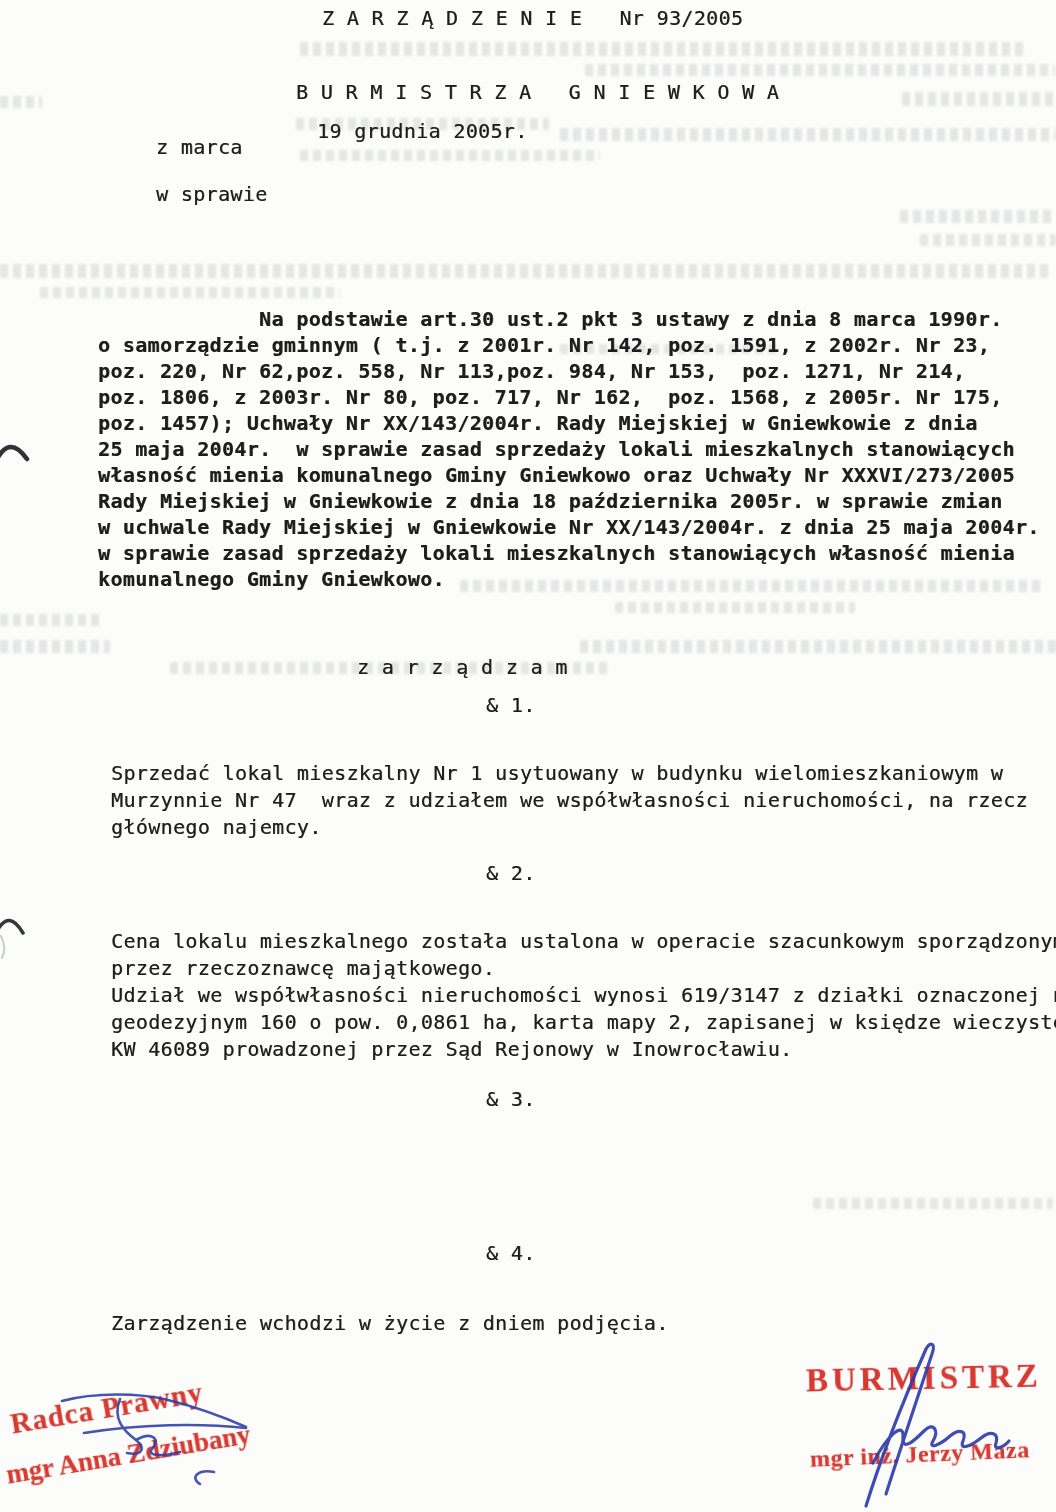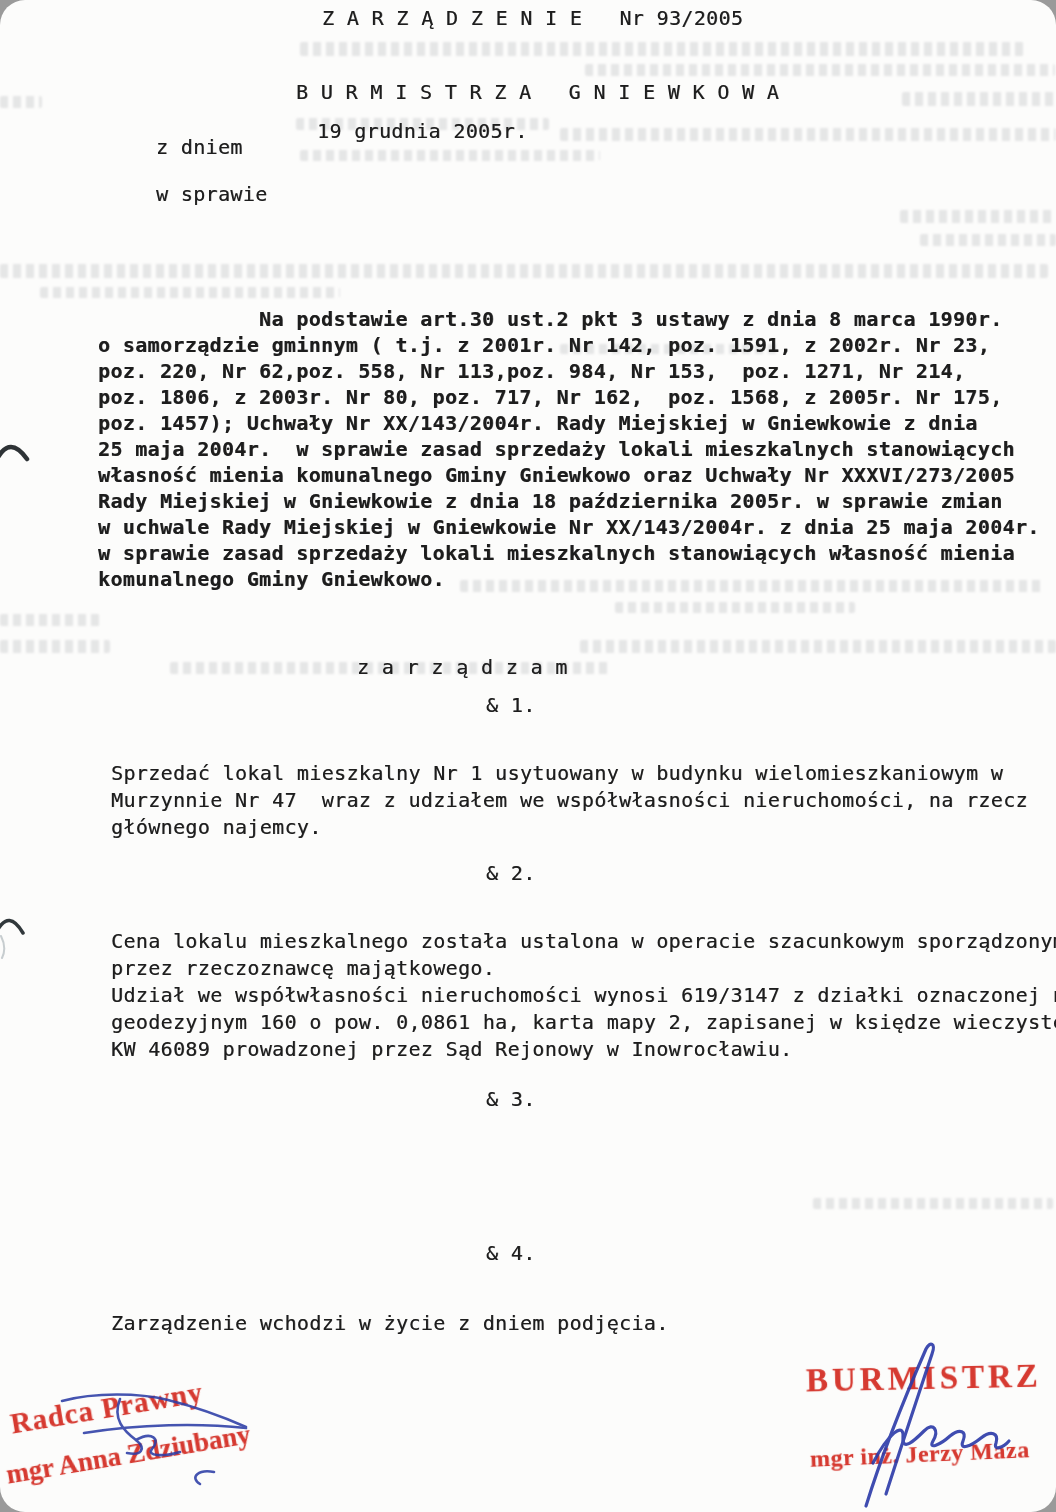--- a/index.html
+++ b/index.html
@@ -1,20 +1,19 @@
 <!DOCTYPE html>
 <html><head>
 <meta charset="utf-8">
 <style>
   html,body{margin:0;padding:0;background:#9a9a9a;}
   .page{
     position:relative;width:1056px;height:1512px;margin:0 auto;
     background:#fcfcfb;overflow:hidden;
     font-family:"DejaVu Sans Mono",monospace;
-    border-radius:25px;
   }
   .mono{
     position:absolute;font-size:20px;line-height:26px;letter-spacing:.35px;
     color:#1d1d1d;white-space:pre;
     text-shadow:.45px 0 0 rgba(25,25,25,.6);
   }
   .lh27{line-height:27px;}
   .bleed{
     position:absolute;border-radius:2px;opacity:.5;filter:blur(1px);
     background:repeating-linear-gradient(90deg,rgba(170,172,174,.55) 0 8px,rgba(255,255,255,0) 8px 13px);
@@ -51,21 +50,21 @@
   <div class="bleed" style="left:615px;top:602px;width:240px;height:11px;"></div>
   <div class="bleed" style="left:0px;top:614px;width:100px;height:12px;"></div>
   <div class="bleed" style="left:0px;top:640px;width:110px;height:13px;"></div>
   <div class="bleed" style="left:580px;top:640px;width:476px;height:13px;"></div>
   <div class="bleed" style="left:170px;top:662px;width:440px;height:12px;"></div>
   <div class="bleed" style="left:813px;top:1198px;width:240px;height:11px;"></div>
 
   <div class="mono" style="left:322px;top:5px;">Z A R Z Ą D Z E N I E   Nr 93/2005</div>
   <div class="mono" style="left:296px;top:56px;margin-top:23px;">B U R M I S T R Z A   G N I E W K O W A</div>
 
-  <div class="mono" style="left:156px;top:134px;">z dniem</div>
+  <div class="mono" style="left:156px;top:134px;">z marca</div>
   <div class="mono" style="left:317px;top:118px;">19 grudnia 2005r.</div>
 
   <div class="mono" style="left:156px;top:181px;">w sprawie</div>
 
   <div class="mono" style="left:98px;top:306px;font-weight:bold;">             Na podstawie art.30 ust.2 pkt 3 ustawy z dnia 8 marca 1990r.
 o samorządzie gminnym ( t.j. z 2001r. Nr 142, poz. 1591, z 2002r. Nr 23,
 poz. 220, Nr 62,poz. 558, Nr 113,poz. 984, Nr 153,  poz. 1271, Nr 214,
 poz. 1806, z 2003r. Nr 80, poz. 717, Nr 162,  poz. 1568, z 2005r. Nr 175,
 poz. 1457); Uchwały Nr XX/143/2004r. Rady Miejskiej w Gniewkowie z dnia
 25 maja 2004r.  w sprawie zasad sprzedaży lokali mieszkalnych stanowiących

